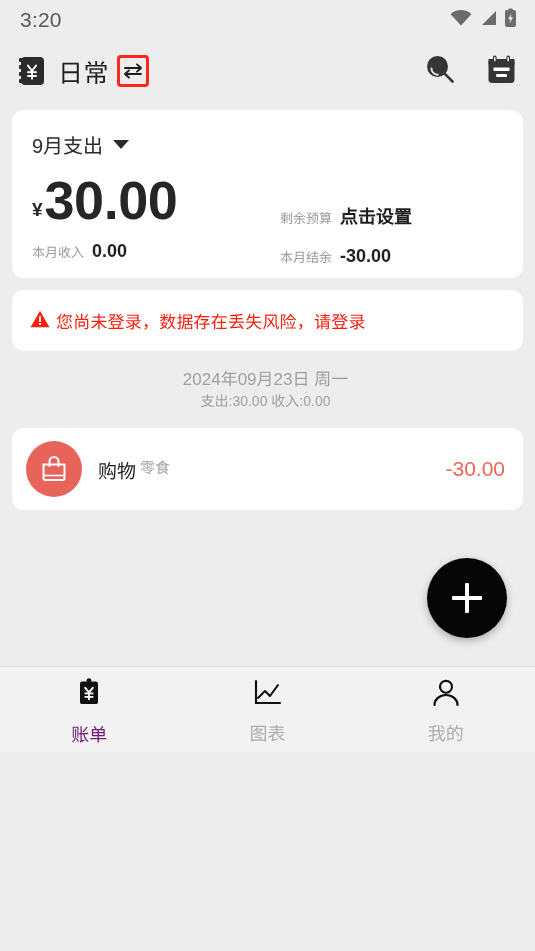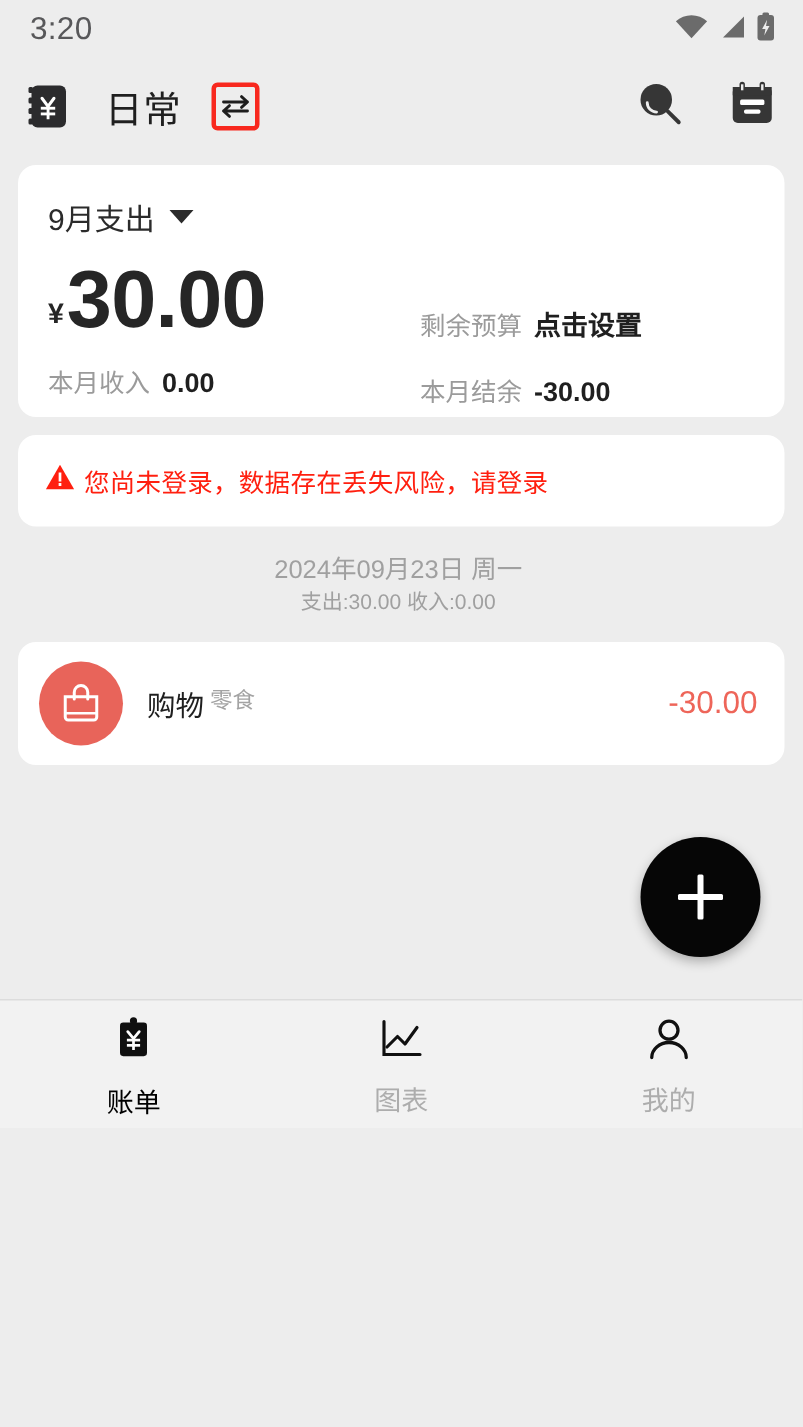--- a/index.html
+++ b/index.html
@@ -19,21 +19,21 @@
     padding:0 18px 0 20px;
   }
   .status-time { font-size:21px; color:#58585a; letter-spacing:.2px; }
   .status-icons { display:flex; align-items:center; gap:7px; }
 
   
   .appbar {
     height:62px; flex:0 0 62px;
     display:flex; align-items:center; padding:0 18px 0 18px;
   }
-  .appbar-left { display:flex; align-items:center; gap:12px; }
+  .appbar-left { display:flex; align-items:center; gap:0; }
   .ledger-icon { width:28px; height:30px; display:block; margin-right:12px; }
   .appbar-title { font-size:25px; color:#1f1f1f; letter-spacing:.5px; }
   .swap-box {
     margin-left:8px;
     width:32px; height:32px;
     border:3px solid #f8281e; border-radius:4px;
     display:flex; align-items:center; justify-content:center;
   }
   .appbar-right { margin-left:auto; display:flex; align-items:center; gap:30px; }
 
@@ -49,21 +49,21 @@
   .summary { padding:20px 20px 18px 20px; position:relative; height:168px; }
   .month-row { display:flex; align-items:center; gap:10px; }
   .month-label { font-size:20px; color:#2b2b2b; }
   .caret { width:0;height:0;border-left:8px solid transparent;border-right:8px solid transparent;border-top:9px solid #2b2b2b; }
   .big-amount-row { display:flex; align-items:flex-end; margin-top:14px; }
   .yen-small { font-size:19px; color:#262626; font-weight:bold; padding-bottom:6px; margin-right:2px; }
   .big-amount { font-size:54px; font-weight:bold; color:#262626; line-height:1; letter-spacing:-0.5px; }
   .summary-right { position:absolute; left:268px; top:92px; }
   .kv { display:flex; align-items:baseline; gap:8px; }
   .kv + .kv { margin-top:18px; }
-  .kv-label { font-size:17px; color:#9b9b9b;font-family:Liberation Mono, monospace; }
+  .kv-label { font-size:13px; color:#9b9b9b;font-family:Liberation Mono, monospace; }
   .kv-value { font-size:18px; color:#1f1f1f; font-weight:bold; }
   .summary-bottomleft { position:absolute; left:20px; top:131px; }
 
   
   .warn { margin:12px 12px 0 12px; padding:18px 18px; display:flex; align-items:center; gap:6px; }
   .warn-text { color:#ff1f0f; font-size:17px; letter-spacing:.2px; }
 
   
   .date-row {
     display:flex; align-items:center; justify-content:space-between;
@@ -100,21 +100,21 @@
   .bottomnav {
     flex:0 0 86px; height:86px;
     background:#f2f2f2; border-top:1px solid #dcdcdc;
     display:flex; align-items:center;
   }
   .nav-item {
     flex:1 1 0; display:flex; flex-direction:column; align-items:center; gap:9px;
     cursor:pointer; background:none; border:none; padding-top:4px;
   }
   .nav-label { font-size:18px; }
-  .nav-item.active .nav-label { color:#000000; }
+  .nav-item.active .nav-label { color:#701a75; }
   .nav-item.inactive .nav-label { color:#adadad; }
 </style>
 </head>
 <body>
 
 <div class="screen">
 
   <div class="statusbar">
     <div class="status-time">3:20</div>
     <div class="status-icons">

